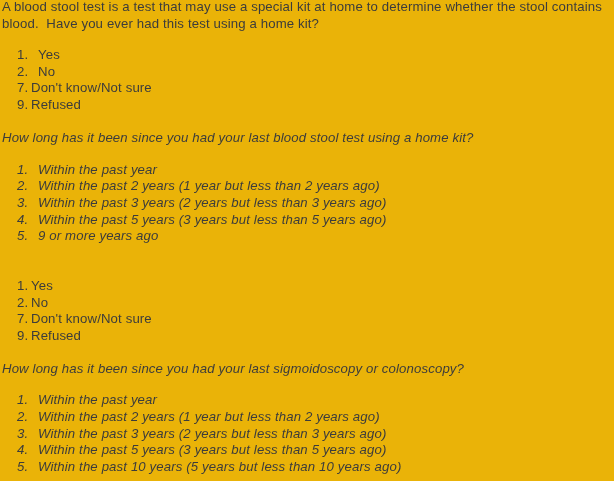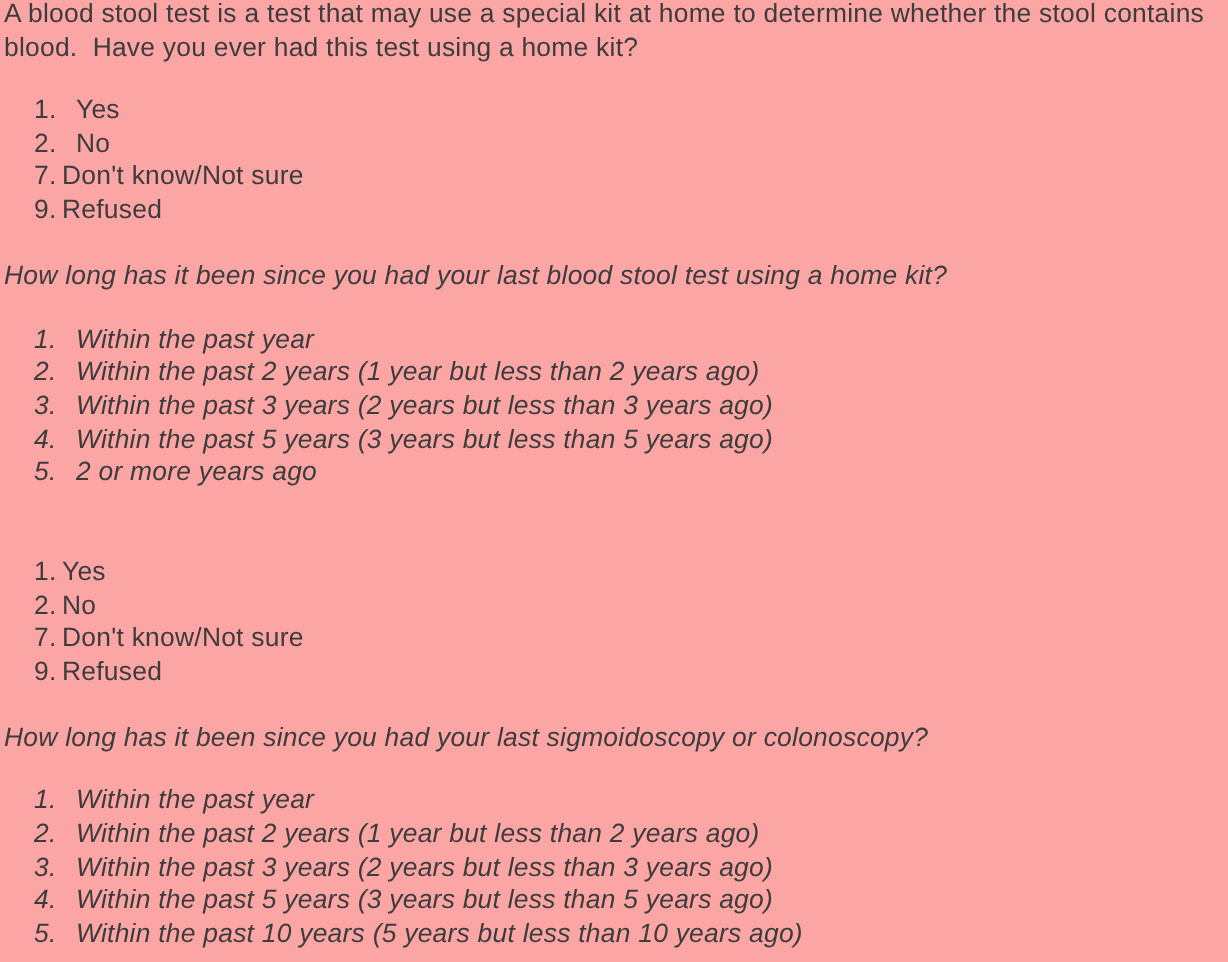--- a/index.html
+++ b/index.html
@@ -15,21 +15,21 @@
     font-family: "Liberation Sans", sans-serif;
     color: #3c3c3c;
     -webkit-font-smoothing: antialiased;
   }
   #page {
     position: relative;
     width: 614px;
     height: 481px;
     padding: 0;
     box-sizing: border-box;
-    background: #fca5a5;
+    background: #eab308;
   }
   .doc-body {
     position: absolute;
     left: 2px;
     top: -1px;
     right: 0;
   }
   .qblock {
     margin: 0;
   }
@@ -79,21 +79,21 @@
           <li class="opt tight-row"><span class="num" style="width: 14px;">9.</span><span class="opt-label">Refused</span></li>
         </ol>
       </section>
       <section class="qblock gap-small">
         <p class="qtext">How long has it been since you had your last blood stool test using a home kit?</p>
         <ol class="opts">
           <li class="opt wide-row"><span class="num" style="width: 21px;">1.</span><span class="opt-label">Within the past year</span></li>
           <li class="opt wide-row"><span class="num" style="width: 21px;">2.</span><span class="opt-label">Within the past 2 years (1 year but less than 2 years ago)</span></li>
           <li class="opt wide-row"><span class="num" style="width: 21px;">3.</span><span class="opt-label">Within the past 3 years (2 years but less than 3 years ago)</span></li>
           <li class="opt wide-row"><span class="num" style="width: 21px;">4.</span><span class="opt-label">Within the past 5 years (3 years but less than 5 years ago)</span></li>
-          <li class="opt wide-row"><span class="num" style="width: 21px;">5.</span><span class="opt-label">2 or more years ago</span></li>
+          <li class="opt wide-row"><span class="num" style="width: 21px;">5.</span><span class="opt-label">9 or more years ago</span></li>
         </ol>
       </section>
       <section class="qblock gap-large">
         <ol class="opts">
           <li class="opt tight-row"><span class="num" style="width: 14px;">1.</span><span class="opt-label">Yes</span></li>
           <li class="opt tight-row"><span class="num" style="width: 14px;">2.</span><span class="opt-label">No</span></li>
           <li class="opt tight-row"><span class="num" style="width: 14px;">7.</span><span class="opt-label">Don't know/Not sure</span></li>
           <li class="opt tight-row"><span class="num" style="width: 14px;">9.</span><span class="opt-label">Refused</span></li>
         </ol>
       </section>

